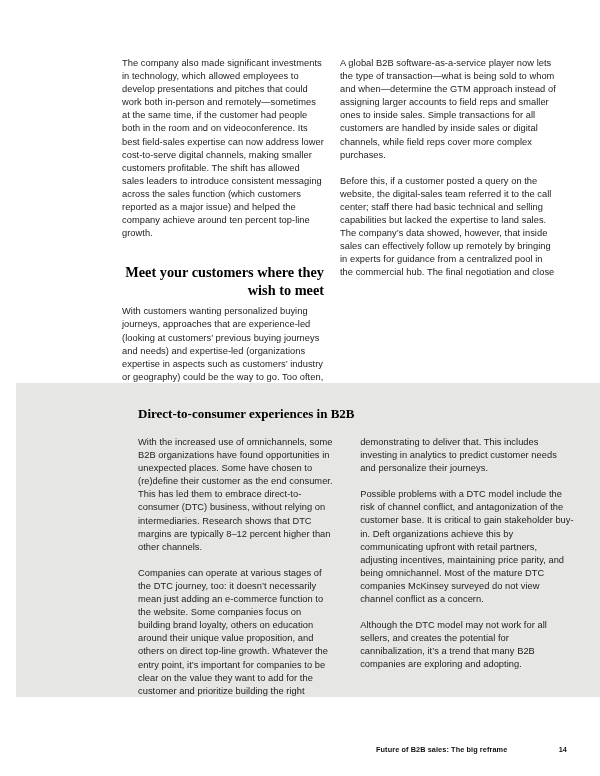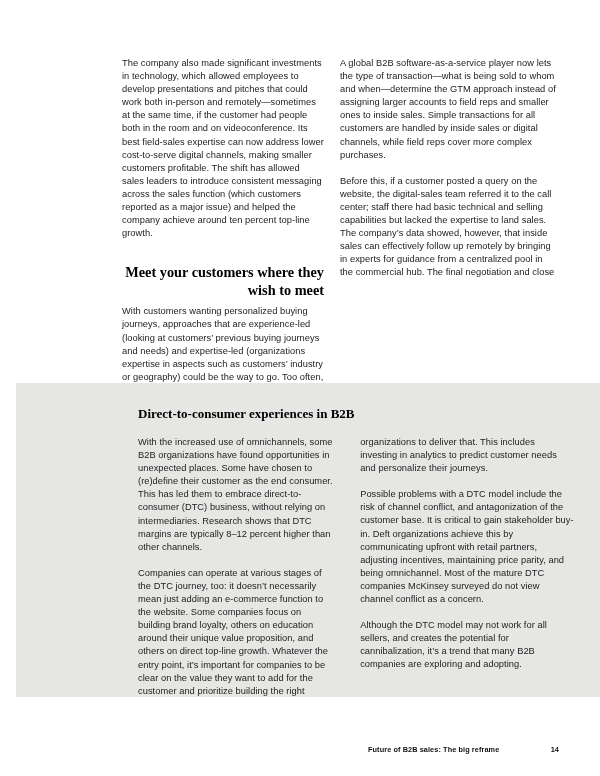--- a/index.html
+++ b/index.html
@@ -57,21 +57,21 @@
   }
   .box-cols {
     display: flex;
     gap: 24px;
     margin-left: 122px;
     margin-top: 14px;
     width: 436px;
   }
   .footer {
     position: absolute;
-    left: 368px;
+    left: 376px;
     top: 745px;
     width: 191px;
     display: flex;
     justify-content: space-between;
     align-items: baseline;
     font-size: 7.3px;
     font-weight: 700;
     letter-spacing: 0.1px;
     color: #111111;
   }
@@ -94,21 +94,21 @@
   </div>
 
   <div class="gray-box" style="background: rgb(230, 230, 228);">
     <h3 class="box-title">Direct-to-consumer experiences in B2B</h3>
     <div class="box-cols">
       <div class="col">
         <p class="body-para">With the increased use of omnichannels, some B2B organizations have found opportunities in unexpected places. Some have chosen to (re)define their customer as the end consumer. This has led them to embrace direct-to-consumer (DTC) business, without relying on intermediaries. Research shows that DTC margins are typically 8–12 percent higher than other channels.</p>
         <p class="body-para">Companies can operate at various stages of the DTC journey, too: it doesn’t necessarily mean just adding an e-commerce function to the website. Some companies focus on building brand loyalty, others on education around their unique value proposition, and others on direct top-line growth. Whatever the entry point, it’s important for companies to be clear on the value they want to add for the customer and prioritize building the right</p>
       </div>
       <div class="col colr">
-        <p class="body-para">organizations to deliver that. This includes investing in analytics to predict customer needs and personalize their journeys.</p>
+        <p class="body-para">demonstrating to deliver that. This includes investing in analytics to predict customer needs and personalize their journeys.</p>
         <p class="body-para">Possible problems with a DTC model include the risk of channel conflict, and antagonization of the customer base. It is critical to gain stakeholder buy-in. Deft organizations achieve this by communicating upfront with retail partners, adjusting incentives, maintaining price parity, and being omnichannel. Most of the mature DTC companies McKinsey surveyed do not view channel conflict as a concern.</p>
         <p class="body-para">Although the DTC model may not work for all sellers, and creates the potential for cannibalization, it’s a trend that many B2B companies are exploring and adopting.</p>
       </div>
     </div>
   </div>
 
   <div class="footer">
     <span>Future of B2B sales: The big reframe</span>
     <span>14</span>
   </div>

